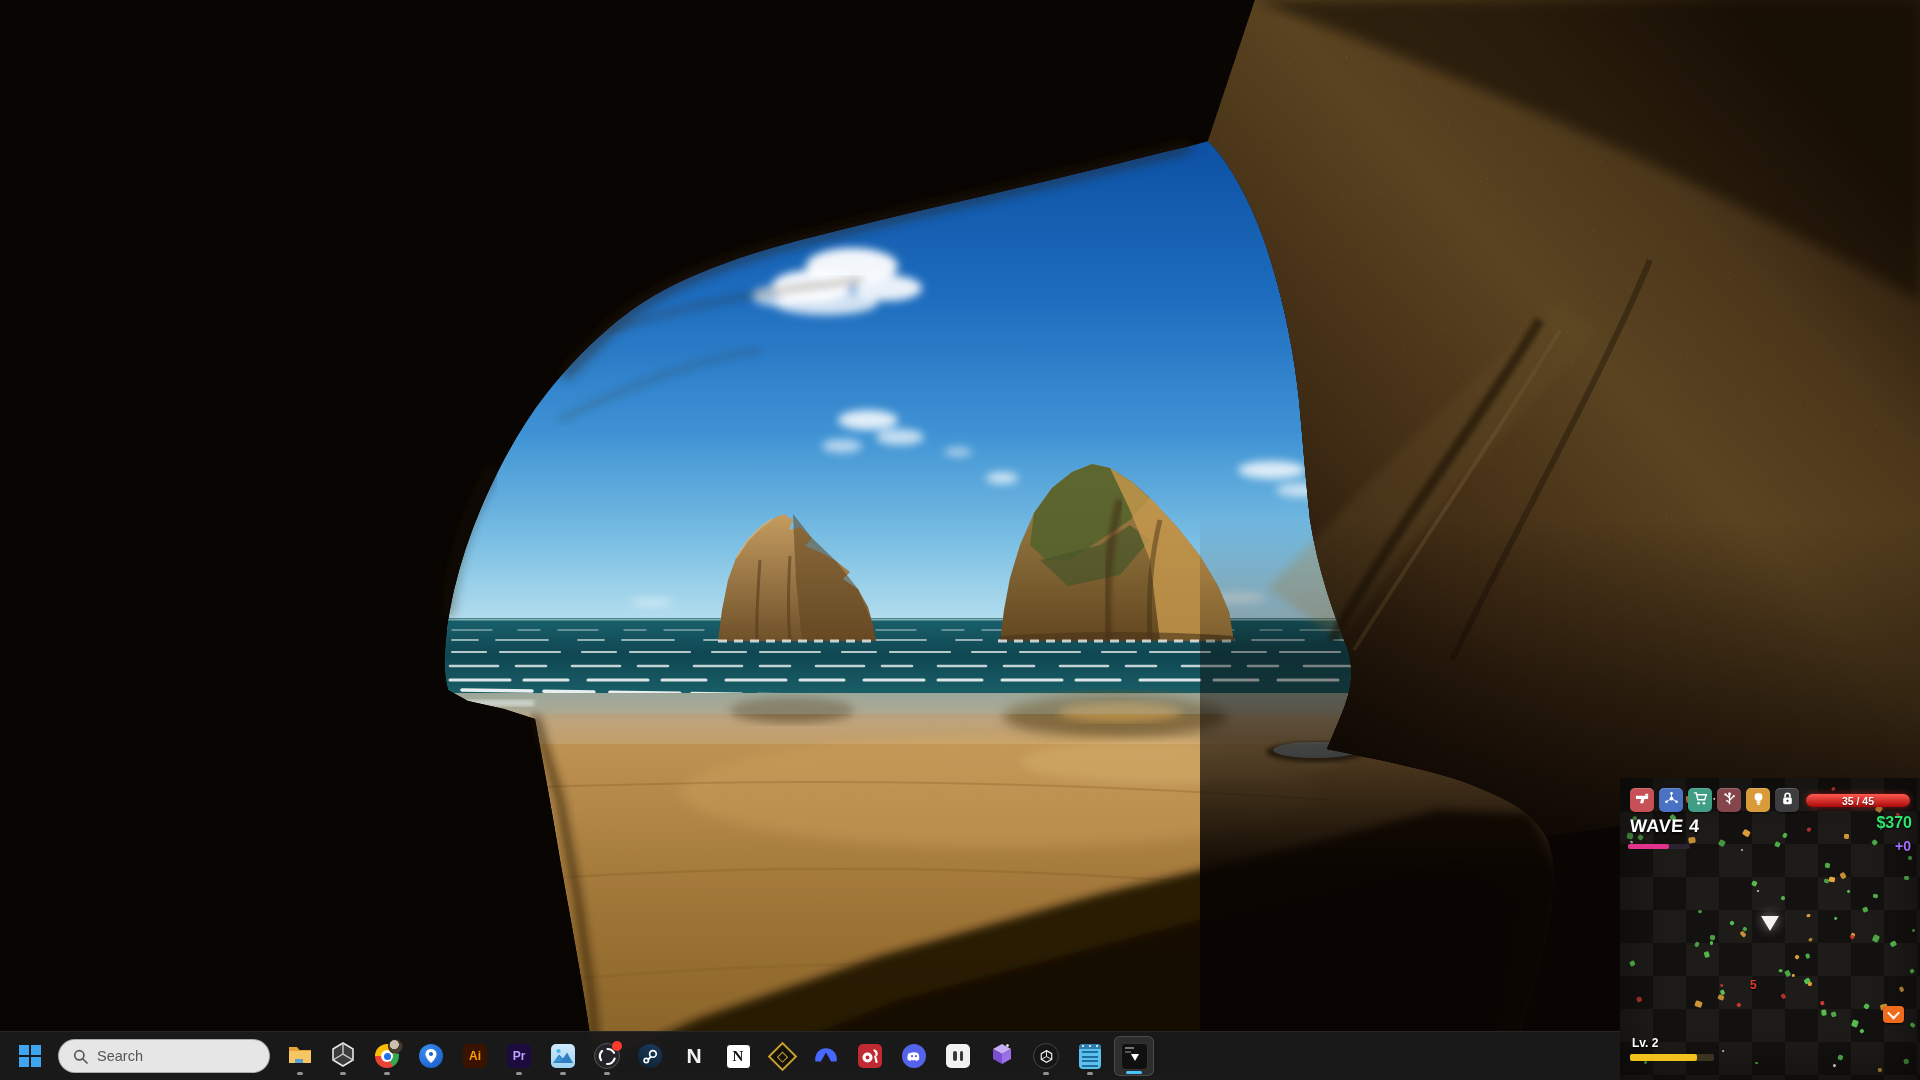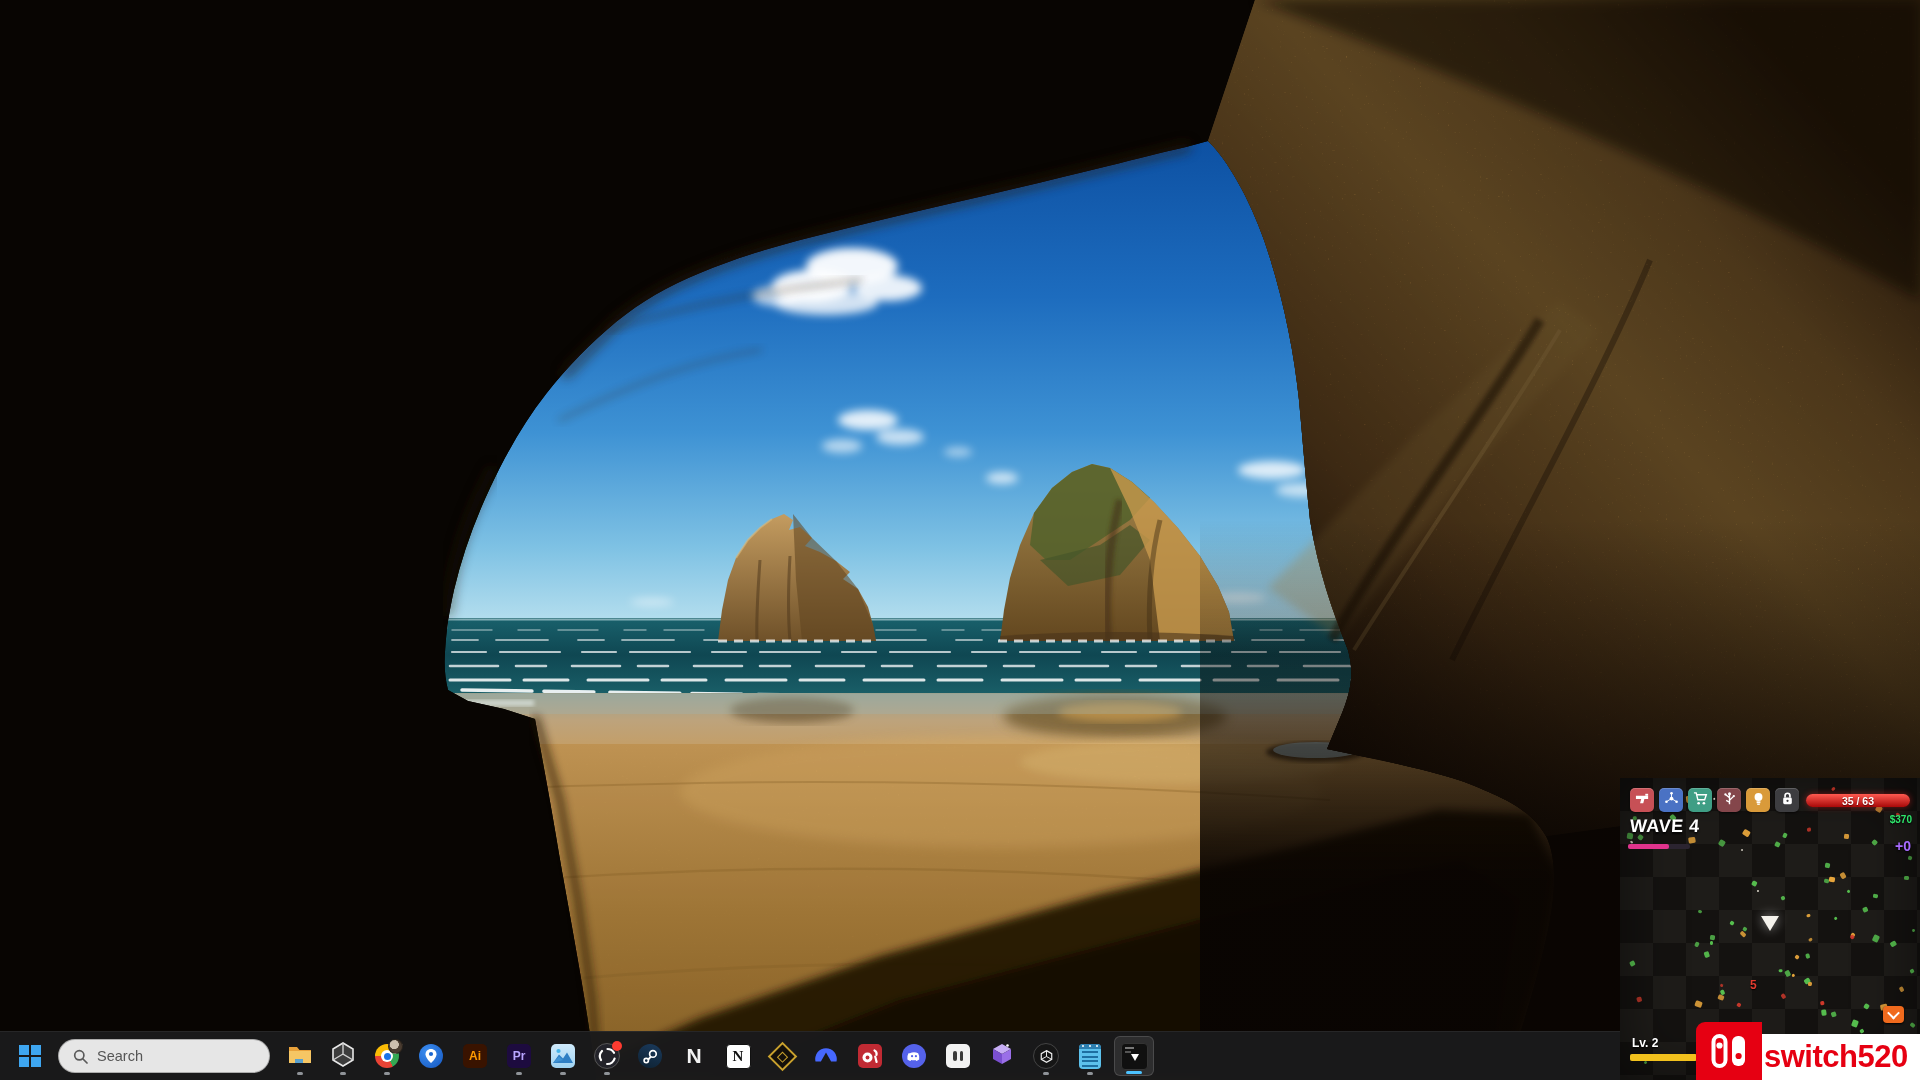--- a/index.html
+++ b/index.html
@@ -35,21 +35,21 @@
     filter:drop-shadow(0 0 6px rgba(255,255,255,.55));}
   #dmg-num{position:absolute;left:130px;top:200px;color:#e23b2e;font-weight:bold;font-size:12px;
     text-shadow:0 1px 1px #000;}
   #game-toolbar{position:absolute;left:10px;top:10px;display:flex;gap:5px;}
   .gt-btn{width:24px;height:24px;border-radius:5px;display:flex;align-items:center;justify-content:center;
     box-shadow:0 1px 2px rgba(0,0,0,.6), inset 0 1px 0 rgba(255,255,255,.18);}
   #health-bar{position:absolute;left:186px;top:16px;width:104px;height:13px;border-radius:7px;
     background:linear-gradient(180deg,#ff5a50,#a90909);display:flex;align-items:center;justify-content:center;
     box-shadow:0 0 6px rgba(255,40,40,.45);}
   #health-bar span{color:#fff;font-size:10.5px;font-weight:bold;text-shadow:0 1px 1px #600;}
-  #money{position:absolute;right:8px;top:36px;color:#2ee56b;font-weight:bold;font-size:10px;
+  #money{position:absolute;right:8px;top:36px;color:#2ee56b;font-weight:bold;font-size:16px;
     text-shadow:0 1px 2px #000;}
   #income{position:absolute;right:9px;top:60px;color:#a86bff;font-weight:bold;font-size:14px;
     text-shadow:0 1px 2px #000;}
   #wave-label{position:absolute;left:10px;top:38px;color:#fff;font-weight:900;font-size:18px;
     letter-spacing:.5px;transform:skewX(-4deg);text-shadow:0 2px 2px rgba(0,0,0,.8);}
   #wave-bar{position:absolute;left:8px;top:66px;width:62px;height:5px;background:#2b2430;border-radius:2px;}
   #wave-fill{height:100%;background:#e0338c;border-radius:2px;}
   #level-label{position:absolute;left:12px;top:258px;color:#fff;font-weight:900;font-size:12px;
     text-shadow:0 1px 2px #000;}
   #xp-bar{position:absolute;left:10px;top:276px;width:84px;height:7px;background:#39331f;border-radius:2px;}
@@ -562,43 +562,30 @@
         </div>
         <div class="gt-btn" style="background: rgb(61, 61, 64);">
           <span><svg width="15" height="15" viewBox="0 0 16 16">
               <rect x="3.4" y="7" width="9.2" height="7" rx="1.5" fill="#fff"></rect>
               <path d="M5.4,7 V5 a2.6,2.6 0 0 1 5.2,0 V7" fill="none" stroke="#fff" stroke-width="1.8"></path>
               <circle cx="8" cy="10.4" r="1.2" fill="#3d3d40"></circle>
             </svg></span>
         </div>
       </div>
   <div id="health-bar">
-    <span>35 / 63</span>
+    <span>35 / 45</span>
   </div>
   <div id="money">$370</div>
   <div id="income">+0</div>
   <div id="wave-label">WAVE 4</div>
   <div id="wave-bar">
         <div id="wave-fill" style="width: 66%;"></div>
       </div>
   <div id="level-label">Lv. 2</div>
   <div id="xp-bar">
         <div id="xp-fill" style="width: 80%;"></div>
       </div>
   <div id="minimize-btn">
         <i></i>
       </div>
-  <div id="watermark">
-    <div id="wm-logo">
-      <svg width="40" height="40" viewBox="0 0 40 40">
-        <rect x="4.5" y="5" width="12" height="30" rx="6" fill="none" stroke="#fff" stroke-width="4"></rect>
-        <circle cx="10.5" cy="14.5" r="3.1" fill="#fff"></circle>
-        <rect x="23" y="5" width="13" height="30" rx="6" fill="#fff"></rect>
-        <circle cx="29.6" cy="25" r="3.1" fill="#e60012"></circle>
-      </svg>
-    </div>
-    <div id="wm-strip">
-          <span>switch520</span>
-        </div>
-  </div>
 </div>
 
 </div>
 
 </body></html>

